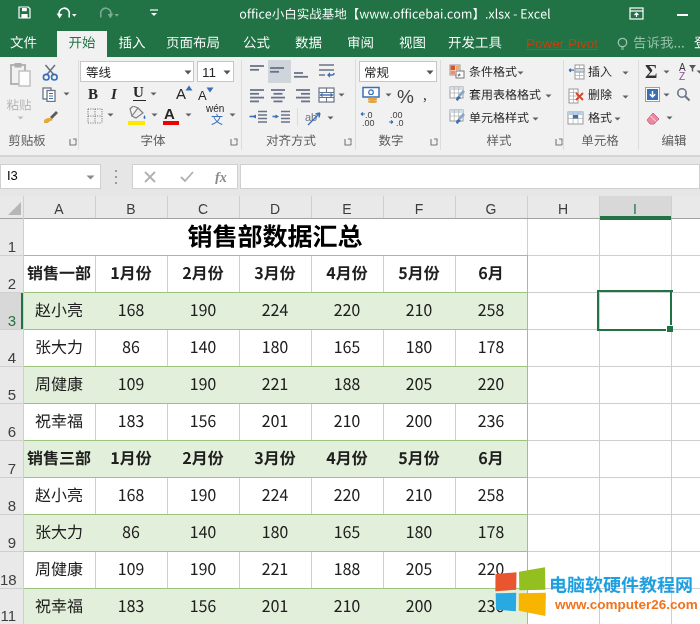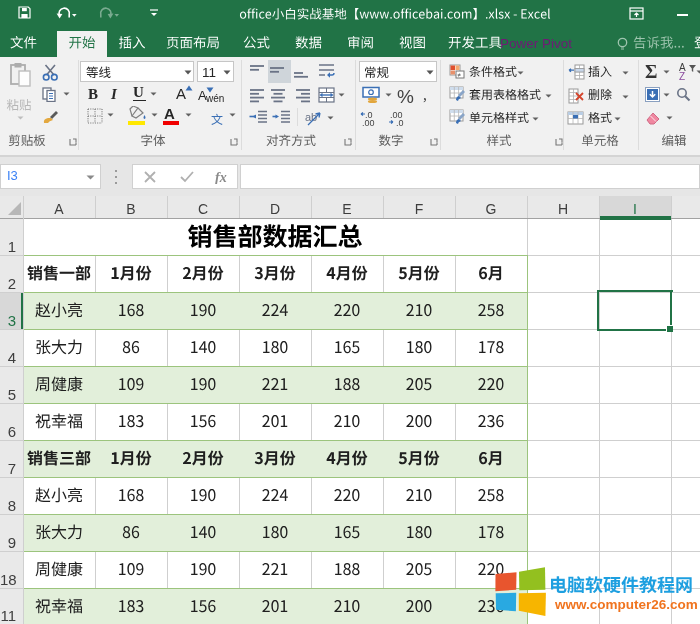--- a/index.html
+++ b/index.html
@@ -97,21 +97,21 @@
 <div style="position:absolute;left:0px;top:514px;width:23px;height:1px;background:#cfcfcf;"></div>
 <div style="position:absolute;left:0px;top:498px;width:16px;text-align:right;font:15px/15px 'Liberation Sans',sans-serif;color:#3e3e3e;">8</div>
 <div style="position:absolute;left:0px;top:551px;width:23px;height:1px;background:#cfcfcf;"></div>
 <div style="position:absolute;left:0px;top:535px;width:16px;text-align:right;font:15px/15px 'Liberation Sans',sans-serif;color:#3e3e3e;">9</div>
 <div style="position:absolute;left:0px;top:588px;width:23px;height:1px;background:#cfcfcf;"></div>
 <div style="position:absolute;left:0px;top:572px;width:16px;text-align:right;font:15px/15px 'Liberation Sans',sans-serif;color:#3e3e3e;">18</div>
 <div style="position:absolute;left:0px;top:608px;width:16px;text-align:right;font:15px/15px 'Liberation Sans',sans-serif;color:#3e3e3e;">11</div>
 <div style="position:absolute;left:0px;top:157px;width:700px;height:39px;background:#e6e6e6;"></div>
 <div style="position:absolute;left:0px;top:156px;width:700px;height:1px;background:#d4d4d4;"></div>
 <div style="position:absolute;left:0px;top:164px;width:101px;height:25px;background:#ffffff;border:1px solid #d0d0d0;box-sizing:border-box;"></div>
-<div style="position:absolute;left:7px;top:168px;width:40px;height:16px;font:13px 'Liberation Sans',sans-serif;color:#3b82f6;">I3</div>
+<div style="position:absolute;left:7px;top:168px;width:40px;height:16px;font:13px 'Liberation Sans',sans-serif;color:#000000;">I3</div>
 <svg style="position:absolute;left:86px;top:175px;width:9px;height:5px;" width="9" height="5">
     <path d="M0.5,0.5 L4.5,4.5 L8.5,0.5 Z" fill="#8a8a8a"></path>
   </svg>
 <div style="position:absolute;left:115px;top:170px;width:2px;height:2px;background:#9a9a9a;"></div>
 <div style="position:absolute;left:115px;top:176px;width:2px;height:2px;background:#9a9a9a;"></div>
 <div style="position:absolute;left:115px;top:182px;width:2px;height:2px;background:#9a9a9a;"></div>
 <div style="position:absolute;left:132px;top:164px;width:106px;height:25px;background:#ffffff;border:1px solid #d0d0d0;box-sizing:border-box;"></div>
 <svg style="position:absolute;left:143px;top:170px;width:100px;height:14px;" width="100" height="14">
     <path d="M2,2 L12,12 M12,2 L2,12" stroke="#b0b0b0" stroke-width="1.8" fill="none"></path>
     <path d="M38,7 L42,11 L50,2" stroke="#b0b0b0" stroke-width="1.8" fill="none"></path>
@@ -202,21 +202,21 @@
 </svg>
 <div style="position:absolute;left:128px;top:121px;width:17px;height:4px;background:#ffe800;"></div>
 <svg style="position:absolute;left:151px;top:113px;width:7px;height:4px;" width="7" height="4">
     <path d="M0.5,0.5 L3.5,3.5 L6.5,0.5 Z" fill="#606060"></path>
   </svg>
 <div style="position:absolute;left:164px;top:105px;width:14px;height:16px;font:bold 15px 'Liberation Sans',sans-serif;color:#262626;">A</div>
 <div style="position:absolute;left:163px;top:121px;width:16px;height:4px;background:#f00000;"></div>
 <svg style="position:absolute;left:185px;top:113px;width:7px;height:4px;" width="7" height="4">
     <path d="M0.5,0.5 L3.5,3.5 L6.5,0.5 Z" fill="#606060"></path>
   </svg>
-<div style="position:absolute;left:206px;top:93px;width:24px;height:10px;font:10px 'Liberation Sans',sans-serif;color:#262626;">wén</div>
+<div style="position:absolute;left:206px;top:103px;width:24px;height:10px;font:10px 'Liberation Sans',sans-serif;color:#262626;">wén</div>
 <svg style="position:absolute;left:229px;top:113px;width:7px;height:4px;" width="7" height="4">
     <path d="M0.5,0.5 L3.5,3.5 L6.5,0.5 Z" fill="#606060"></path>
   </svg>
 <svg style="position:absolute;left:250px;top:65px;width:16px;height:14px;" width="16" height="14">
     <path d="M0,1.0 h14" stroke="#6a7386" stroke-width="1.8"></path>
     <path d="M0,4.8 h9" stroke="#6a7386" stroke-width="1.8"></path>
   </svg>
 <div style="position:absolute;left:268px;top:60px;width:23px;height:23px;background:#cfd5da;"></div>
 <svg style="position:absolute;left:270px;top:67px;width:16px;height:14px;" width="16" height="14">
     <path d="M0,1.0 h14" stroke="#6a7386" stroke-width="1.8"></path>
@@ -384,21 +384,21 @@
 </svg>
 <svg style="position:absolute;left:645px;top:110px;width:17px;height:15px;" width="17" height="15">
 <path d="M2,10 L8,3 L14,9 L9,14 L5,14 Z" fill="#f087a0" stroke="#d06a85" stroke-width="1"></path>
 <path d="M5.5,6 L11,11.5" stroke="#fff" stroke-width="0.8"></path>
 </svg>
 <svg style="position:absolute;left:666px;top:116px;width:7px;height:4px;" width="7" height="4">
     <path d="M0.5,0.5 L3.5,3.5 L6.5,0.5 Z" fill="#606060"></path>
   </svg>
 <div style="position:absolute;left:0px;top:0px;width:700px;height:57px;background:#217346;"></div>
 <div style="position:absolute;left:57px;top:31px;width:50px;height:26px;background:#f1f1f1;"></div>
-<div style="position:absolute;left:500px;top:36px;width:80px;height:16px;font:13.5px 'Liberation Sans',sans-serif;color:#701a75;">Power Pivot</div>
+<div style="position:absolute;left:526px;top:36px;width:80px;height:16px;font:13.5px 'Liberation Sans',sans-serif;color:#c2410c;text-decoration:underline;">Power Pivot</div>
 <svg style="position:absolute;left:616px;top:37px;width:13px;height:14px;" width="13" height="14">
     <circle cx="6.5" cy="5.5" r="4.2" stroke="#9fc5af" stroke-width="1.3" fill="none"></circle>
     <path d="M5,10 L8,10 M5,12 L8,12" stroke="#9fc5af" stroke-width="1.2"></path>
   </svg>
 <svg style="position:absolute;left:18px;top:6px;width:13px;height:13px;" width="13" height="13">
 <path d="M1,1 L10.3,1 L12,2.7 L12,12 L1,12 Z" fill="none" stroke="#fff" stroke-width="1.2"></path>
 <rect x="4" y="2" width="4.8" height="3.2" fill="#fff"></rect>
 <rect x="3.4" y="8" width="6.2" height="4" fill="#fff"></rect>
 </svg>
 <svg style="position:absolute;left:55px;top:5px;width:22px;height:15px;" width="22" height="15">

